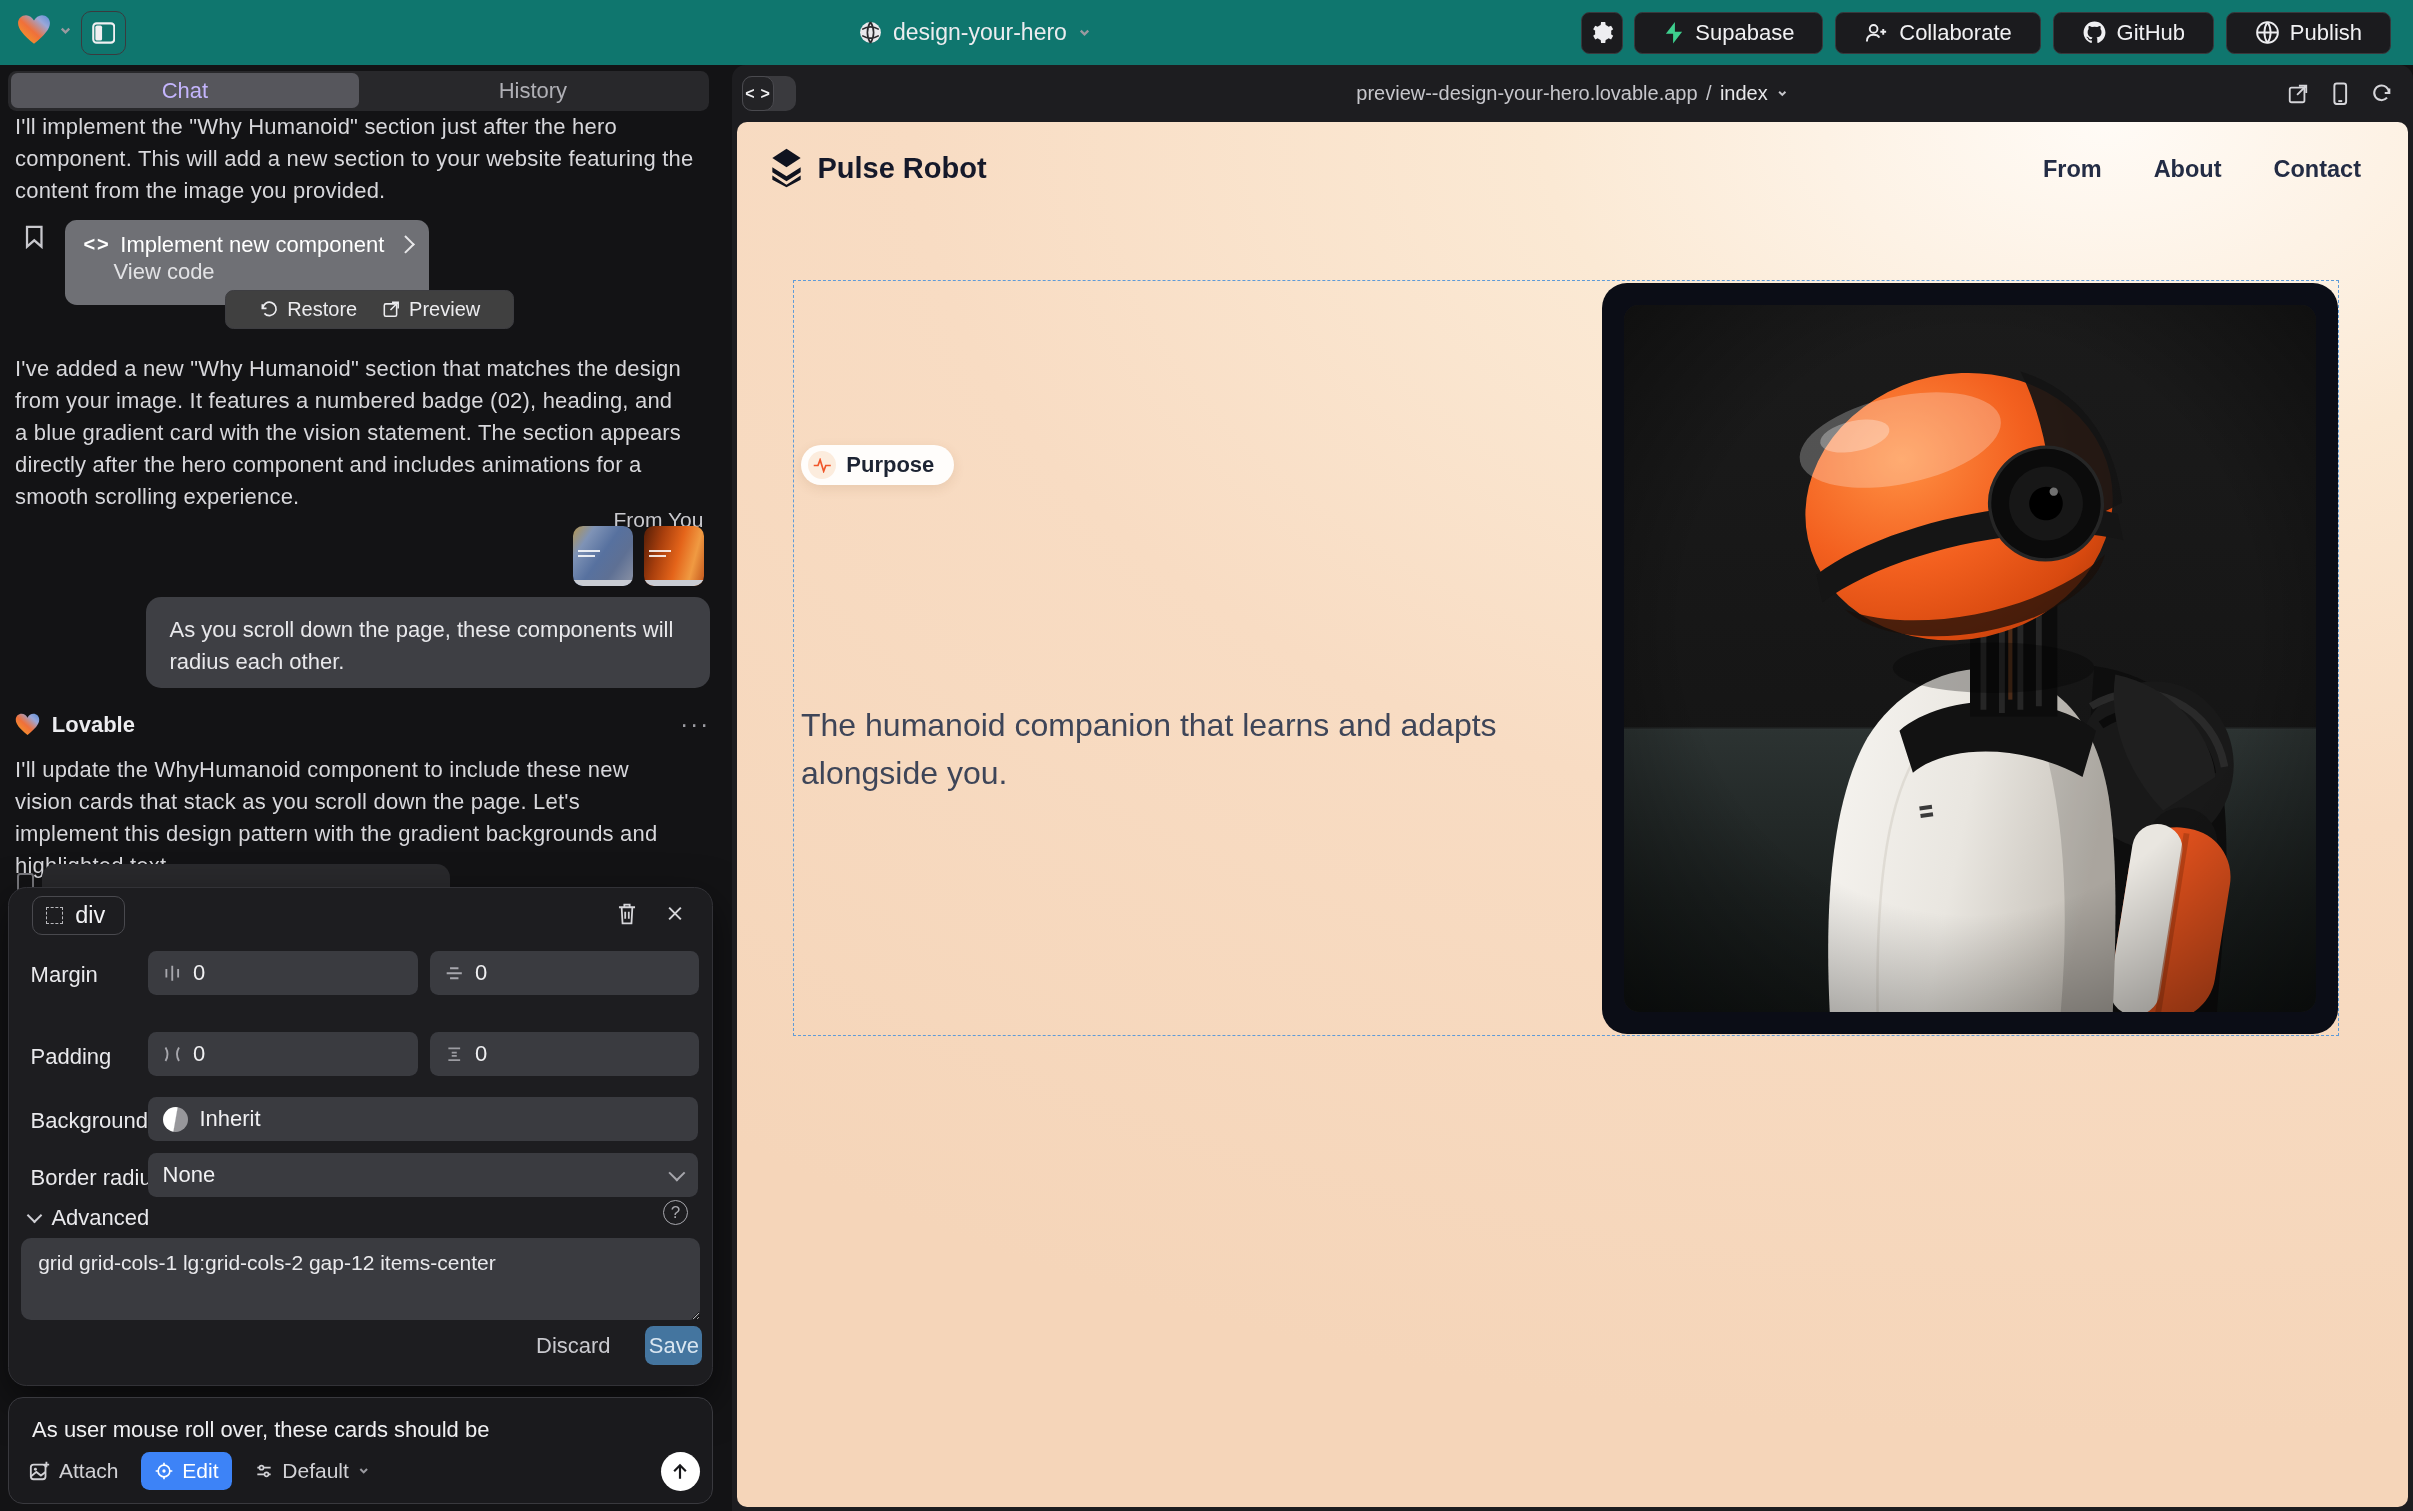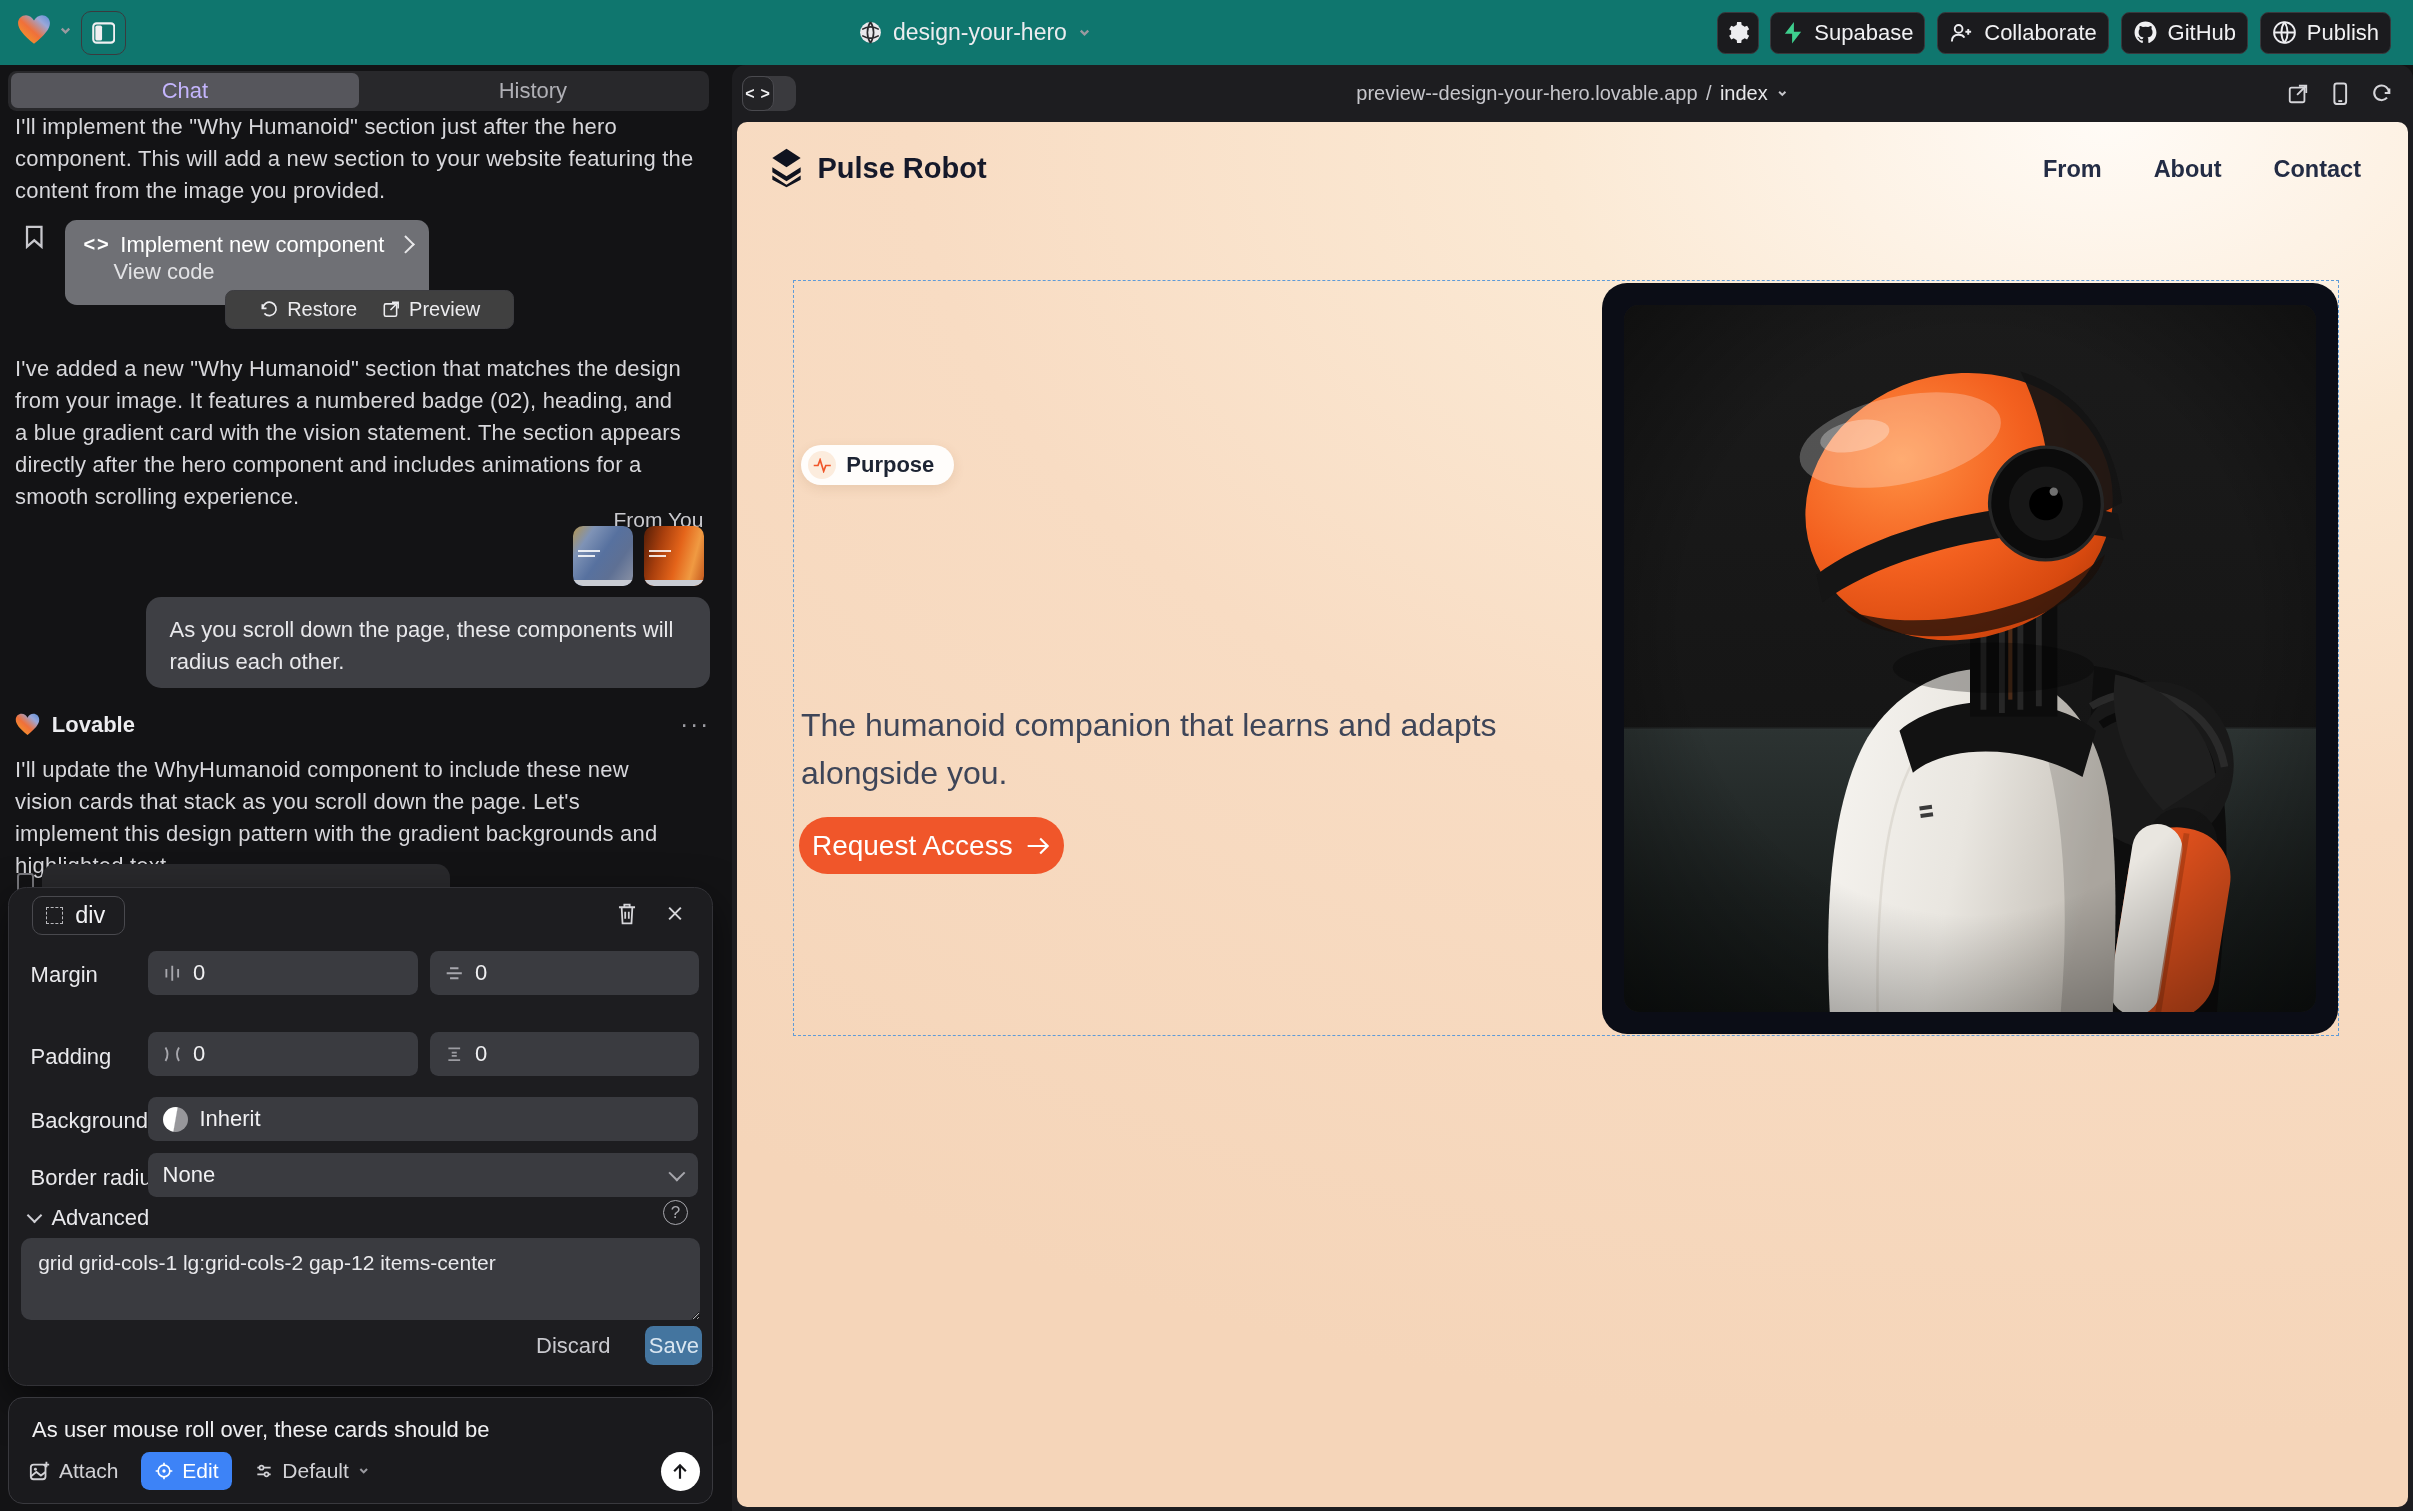--- a/index.html
+++ b/index.html
@@ -10,21 +10,21 @@
 
   
   .topbar { position:absolute; left:0; top:0; width:100%; height:65px; background:#0f766e;text-align:center; }
   .heart { width:34px; height:32px; }
   .chev { width:15px; height:15px; stroke:#9a9aa0; stroke-width:2.5; fill:none; }
   .panel-btn { position:absolute; left:81px; top:11px; width:45px; height:44px;
     border:0.8px solid #3a3a3e; border-radius:10px; display:flex; align-items:center; justify-content:center; }
   .proj { position:absolute; left:858px; top:0; height:65px; display:flex; align-items:center; gap:10px; color:#ececef; font-size:23px; }
   .tb-right { position:absolute; right:22px; top:11.8px; display:flex; gap:11.8px; }
   .tb-btn { height:42px; border:0.8px solid #39393d; background:#1b1b1e; border-radius:8.4px;
-    display:flex; align-items:center; gap:10px; padding:0 11px; color:#f1f1f3; font-size:22px; }
+    display:flex; align-items:center; gap:10px; padding:0 28px; color:#f1f1f3; font-size:22px; }
   .tb-btn.square { width:42px; padding:0; justify-content:center; }
 
   
   .sidebar { position:absolute; left:0; top:65px; width:732px; bottom:0; background:#131315; }
   .tabs { position:absolute; left:8.4px; top:5.9px; width:701px; height:40px; background:#28282b; border-radius:8.4px; display:flex; padding:2.5px; }
   .tab { flex:1; border-radius:6.7px; display:flex; align-items:center; justify-content:center; font-size:22px; color:#b0b0b6; }
   .tab.active { background:#56565c; color:#c4b5fd; }
   .msg { position:absolute; color:#d7d7db; font-size:22px; line-height:32px; letter-spacing:0.2px; }
   .bookmark { width:18.5px; height:23.5px; stroke:#c8c8cd; stroke-width:2.5; fill:none; }
   .tool-card { position:absolute; left:65px; top:155px; width:364px; height:85px; background:#6f7075; border-radius:11.8px; padding:11.8px 17px 0 18.5px; }
@@ -423,26 +423,20 @@
         <span class="badge-ic">
           <svg width="18.5" height="15" viewBox="0 0 26 20" fill="none" stroke="#f0562a" stroke-width="2.4">
             <path d="M1 10 h6 l3 -8 l5 16 l3 -8 h7"></path>
           </svg>
         </span>
         <span>Purpose</span>
       </div>
 
       <p class="sub">The humanoid companion that learns and adapts alongside you.</p>
 
-      <button class="cta">
-        <span>Request Access</span>
-        <svg width="25" height="20" viewBox="0 0 30 24" fill="none" stroke="#ffffff" stroke-width="2.6">
-          <path d="M2 12 h24 M17 3 L26 12 L17 21"></path>
-        </svg>
-      </button>
 
       <div class="robot-frame">
         <div class="robot-inner">
           <svg viewBox="0 0 824 842" width="100%" height="100%" preserveAspectRatio="xMidYMid slice">
             <defs>
               <linearGradient id="wallG" x1="0" y1="0" x2="0" y2="1">
                 <stop offset="0" stop-color="#1b1b1b"></stop>
                   <stop offset="1" stop-color="#121212"></stop>
               </linearGradient>
               <linearGradient id="floorG" x1="0" y1="0" x2="0" y2="1">

